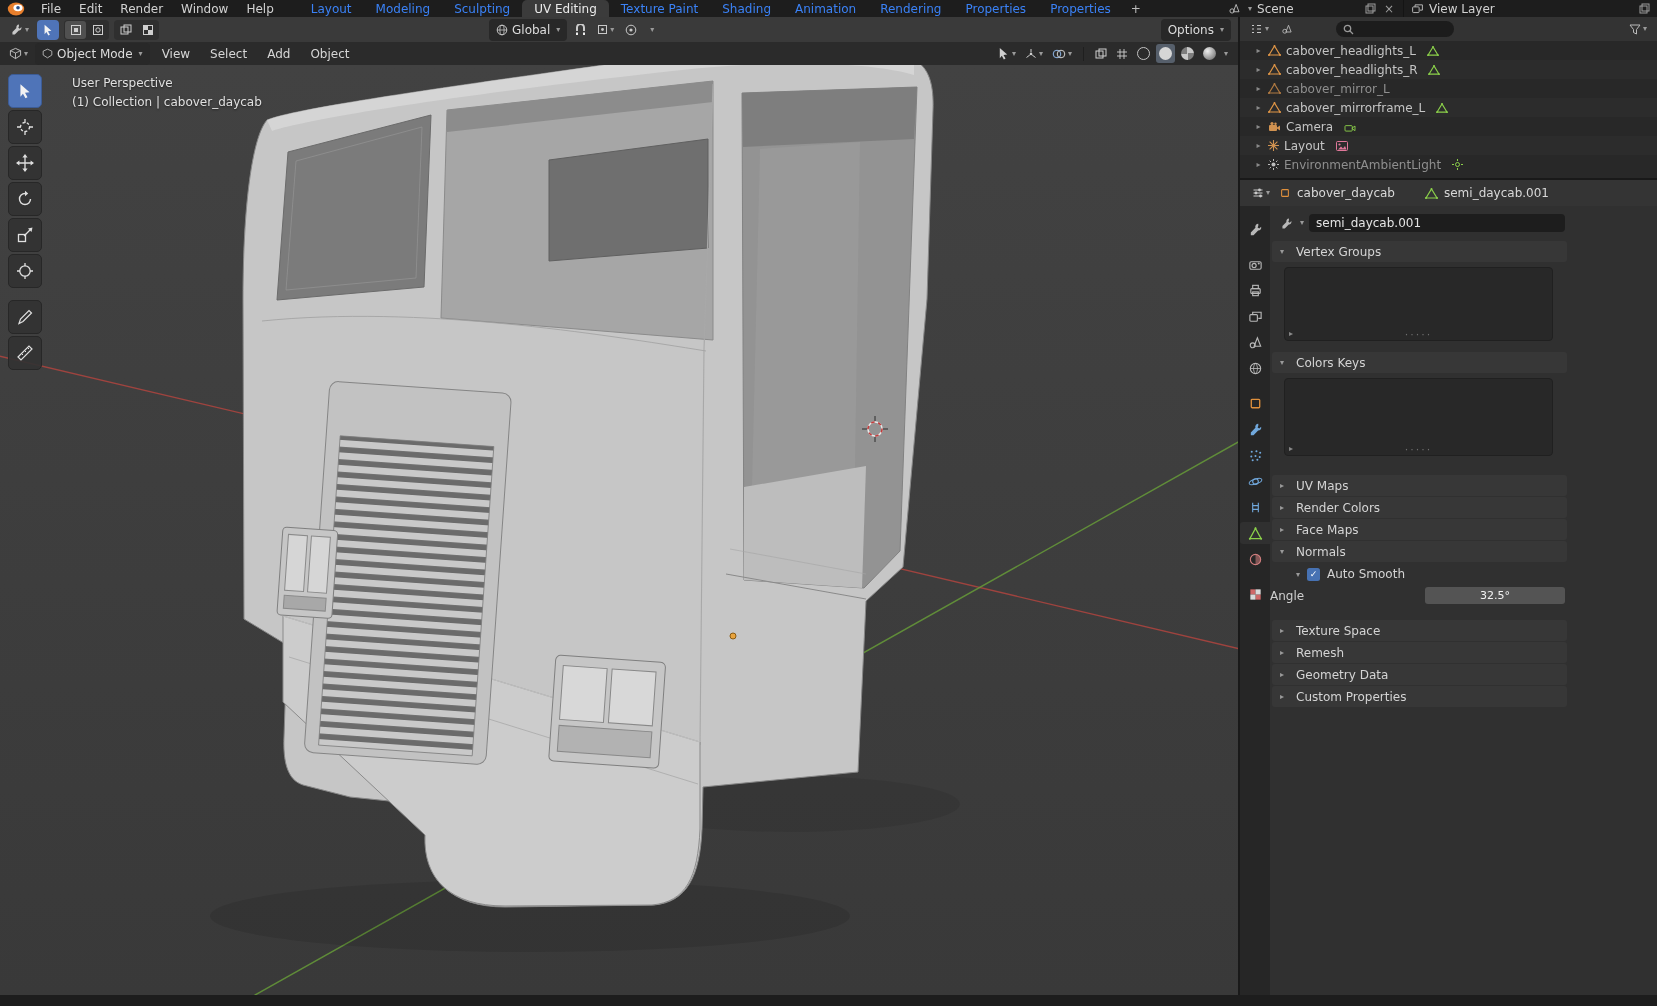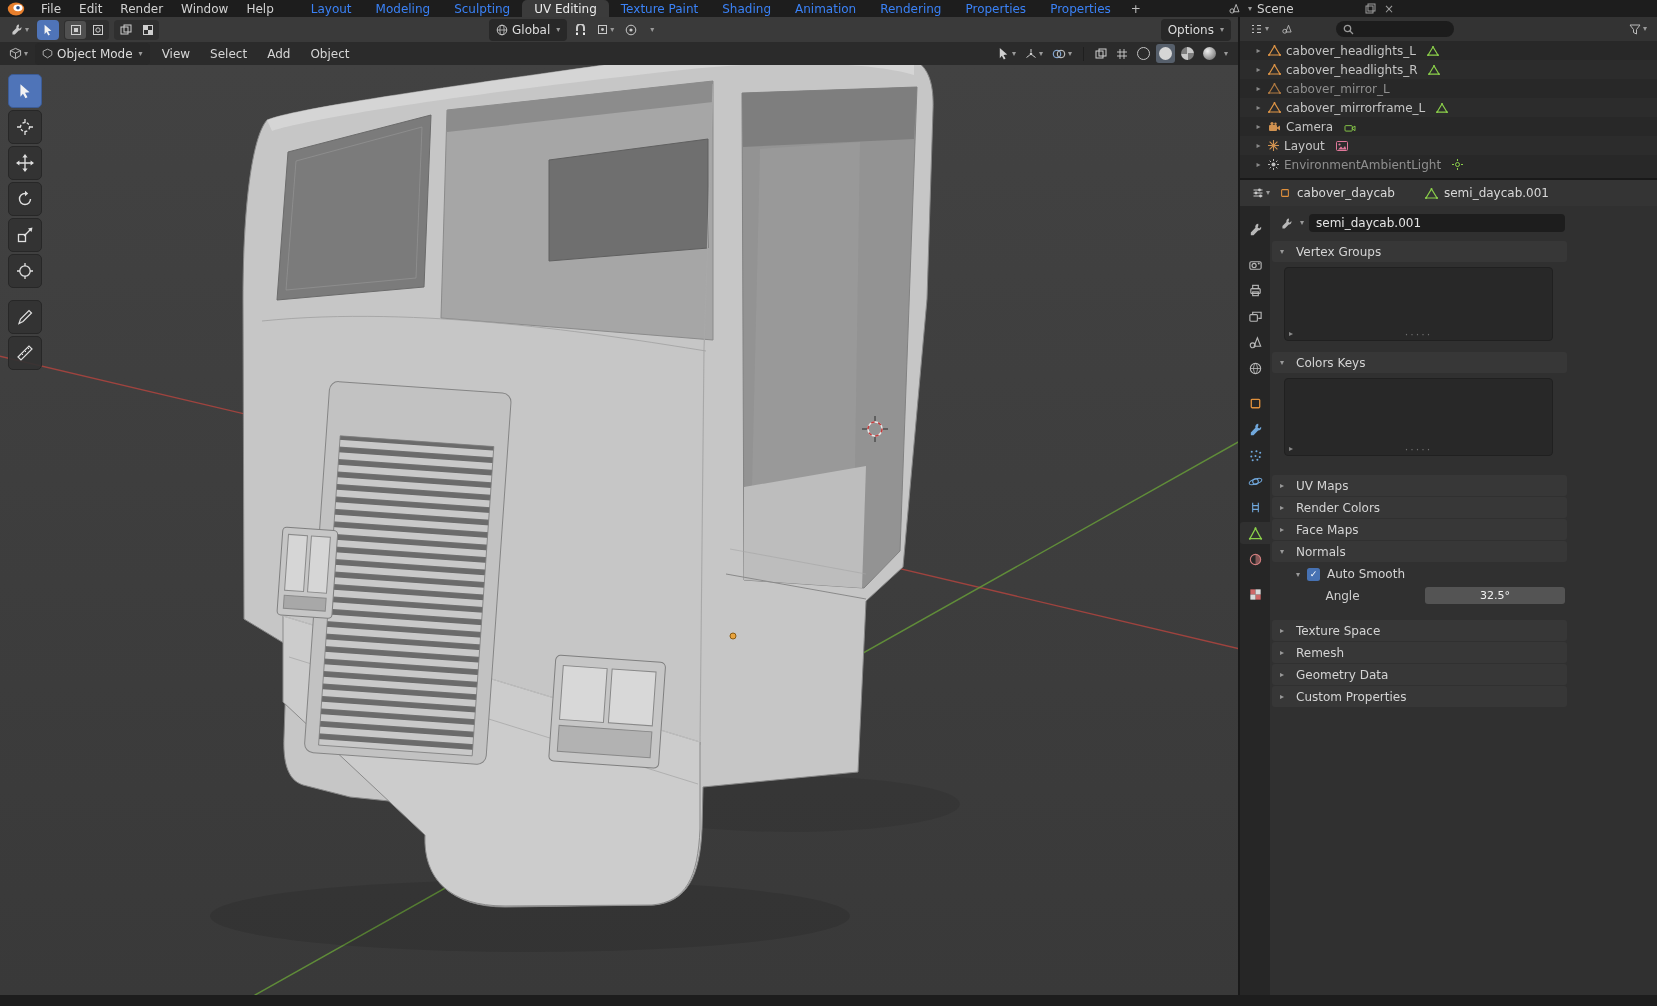--- a/index.html
+++ b/index.html
@@ -82,21 +82,21 @@
   .name-row input{flex:1;min-width:0;height:18px;background:#1d1d1d;border:none;border-radius:4px;color:#e4e4e4;font:12px "DejaVu Sans",sans-serif;padding:0 7px;outline:none}
   .panel-h{height:21px;background:#373737;border-radius:3px;display:flex;align-items:center;gap:8px;padding:0 8px;margin:1px 90px 0 2px;color:#d4d4d4}
   .panel-h .disc{color:#9a9a9a;font-size:8px;width:8px}
   .pgroup{margin-top:9px}
   .listbox{margin:5px 104px 10px 14px;height:72px;background:#282828;border:1px solid #202020;border-radius:4px;position:relative}
   .listbox .larr{position:absolute;bottom:2px;left:4px;color:#8a8a8a;font-size:8px}
   .listbox .grip{position:absolute;bottom:0px;left:50%;transform:translateX(-50%);color:#6e6e6e;font-size:11px;letter-spacing:2px;line-height:10px}
   .ns-row1{display:flex;align-items:center;gap:7px;padding:5px 0 3px 26px;color:#d4d4d4}
   .cb{width:13px;height:13px;background:#4772b3;border-radius:2.5px;color:#fff;font-size:9px;display:flex;align-items:center;justify-content:center}
   .ns-row2{display:flex;align-items:center;padding:3px 92px 7px 0}
-  .ns-row2 .lab{flex:1;text-align:center;padding-right:10px;color:#cfcfcf}
+  .ns-row2 .lab{flex:1;text-align:left;padding-right:10px;color:#cfcfcf}
   .slider{width:140px;height:17px;background:#545454;border-radius:3px;color:#f2f2f2;font-size:11px;display:flex;align-items:center;justify-content:center}
 </style>
 </head>
 <body>
 
 <div id="app">
 
   <div id="topbar">
     <div class="tb-logo">
       <svg width="20" height="14" viewBox="0 0 20 14">
@@ -136,20 +136,35 @@
         <span class="chev">▾</span>
         <span>Scene</span>
         <span class="mini-btn" style="margin-left:auto">
             <svg width="11" height="11" viewBox="0 0 11 11">
               <rect x="1" y="3" width="7" height="7" fill="none" stroke="#9d9d9d"></rect>
               <rect x="3" y="1" width="7" height="7" fill="none" stroke="#9d9d9d"></rect>
             </svg>
           </span>
         <span class="mini-btn">×</span>
       </div>
+      <div class="tb-block tb-vl">
+        <span>
+            <svg width="13" height="13" viewBox="0 0 16 16">
+              <rect x="2" y="6" width="8" height="7" rx="1" fill="none" stroke="#b8b8b8" stroke-width="1.2"></rect>
+              <path d="M5 6V3.5h9V10h-3" fill="none" stroke="#b8b8b8" stroke-width="1.2"></path>
+            </svg>
+          </span>
+        <span>View Layer</span>
+        <span class="mini-btn" style="margin-left:auto">
+            <svg width="11" height="11" viewBox="0 0 11 11">
+              <rect x="1" y="3" width="7" height="7" fill="none" stroke="#9d9d9d"></rect>
+              <rect x="3" y="1" width="7" height="7" fill="none" stroke="#9d9d9d"></rect>
+            </svg>
+          </span>
+      </div>
     </div>
   </div>
 
   <div id="main">
 
     <div id="vp-col">
 
       <div id="toolstrip">
         <span class="icobtn">
           <svg width="13" height="13" viewBox="0 0 16 16">
@@ -383,20 +398,24 @@
             <circle r="7" fill="none" stroke="#e8e8e8" stroke-width="1.6"></circle>
             <circle r="7" fill="none" stroke="#c23d3d" stroke-width="1.6" stroke-dasharray="3.6 3.6"></circle>
             <line x1="0" y1="-13" x2="0" y2="-8" stroke="#4a4a4a" stroke-width="1.4"></line>
             <line x1="0" y1="8" x2="0" y2="13" stroke="#4a4a4a" stroke-width="1.4"></line>
             <line x1="-13" y1="0" x2="-8" y2="0" stroke="#4a4a4a" stroke-width="1.4"></line>
             <line x1="8" y1="0" x2="13" y2="0" stroke="#4a4a4a" stroke-width="1.4"></line>
           </g>
           <circle cx="733" cy="647" r="3" fill="#e8a33d" stroke="#8a5a10"></circle>
         </svg>
 
+        <div class="vp-overlay">
+          <div>User Perspective</div>
+          <div>(1) Collection | cabover_daycab</div>
+        </div>
 
         <div class="vtoolbar">
           <div class="vtool active">
             <svg width="16" height="16" viewBox="0 0 14 14">
                 <path d="M3 1l8 7-4 .5 2.2 4-1.8.9-2.2-4L3 12Z" fill="#f2f2f2"></path>
               </svg>
           </div>
           <div class="vtool">
             <svg width="18" height="18" viewBox="0 0 18 18">
                 <circle cx="9" cy="9" r="4.5" fill="none" stroke="#e0e0e0" stroke-width="1.3" stroke-dasharray="2.5 2"></circle>

